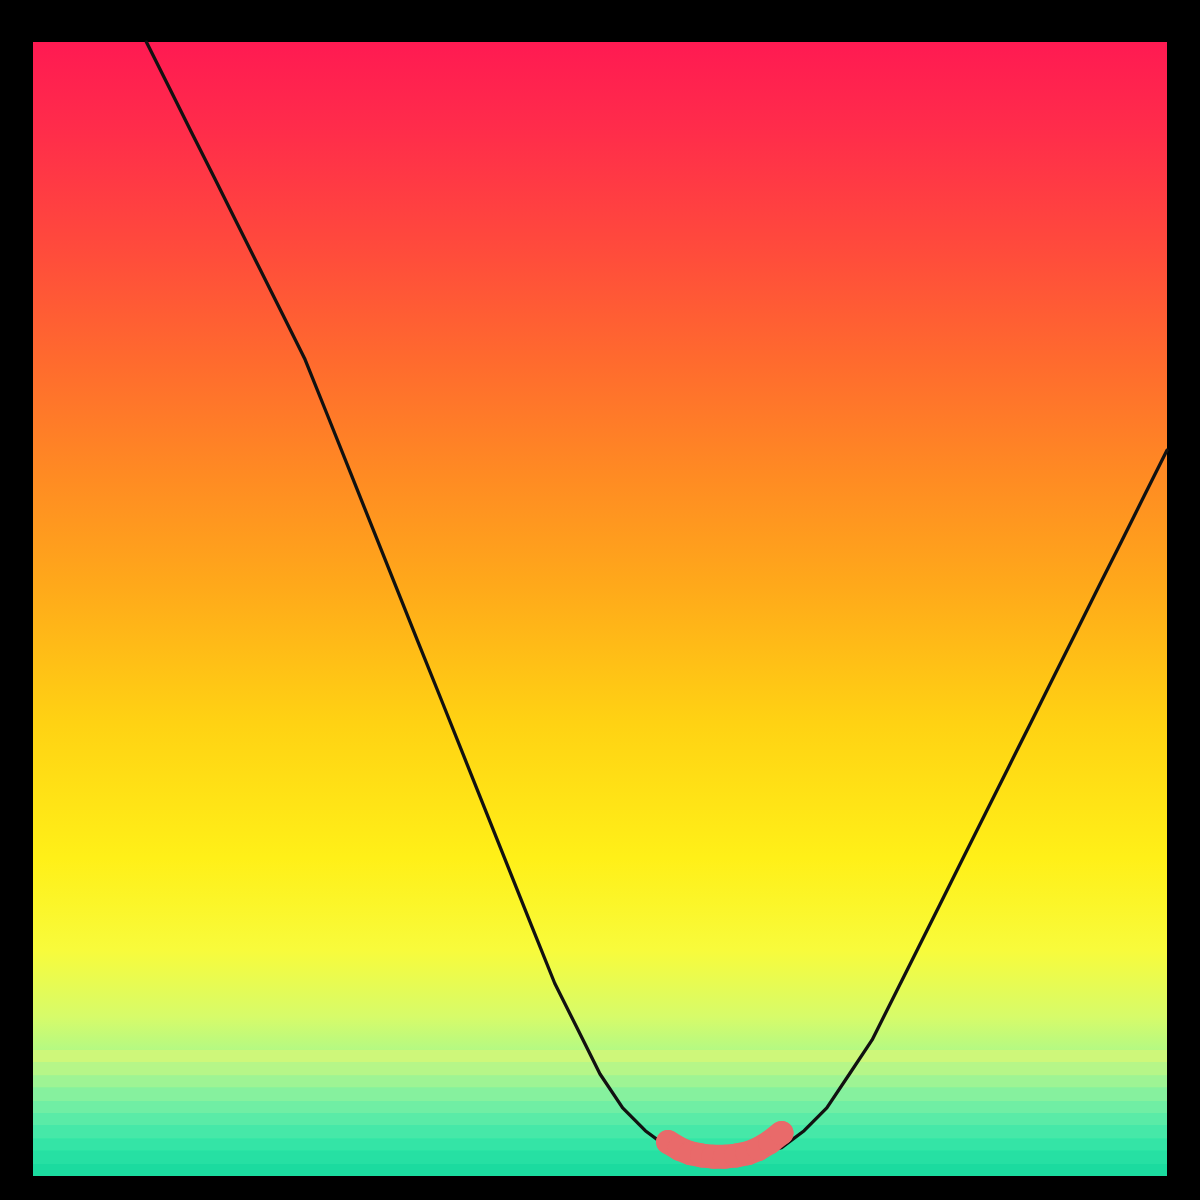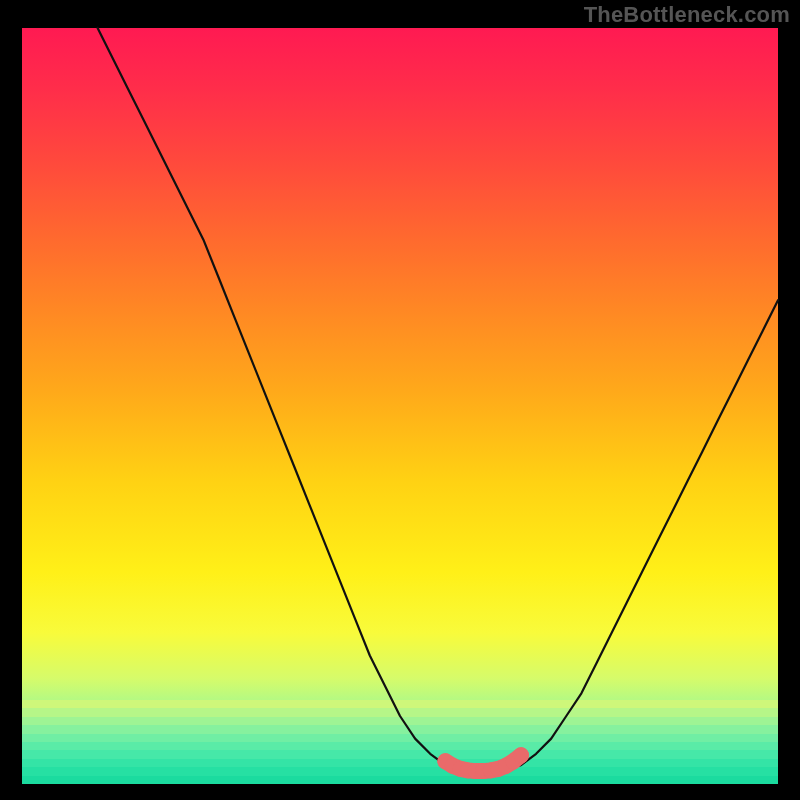--- a/index.html
+++ b/index.html
@@ -88,21 +88,20 @@
     stroke-linejoin: round;
   }
   .dot {
     fill: #e96a6a;
   }
 </style>
 </head>
 <body>
 <div class="stage">
 
-  <div class="watermark">TheBottleneck.com</div>
 
   <div class="plot-frame">
     <div class="gradient"></div>
 
     <div class="bottom-band" id="bottom-band">
         <div class="stripe" style="background: rgb(206, 247, 122);"></div>
         <div class="stripe" style="background: rgb(182, 246, 136);"></div>
         <div class="stripe" style="background: rgb(158, 244, 148);"></div>
         <div class="stripe" style="background: rgb(134, 241, 158);"></div>
         <div class="stripe" style="background: rgb(112, 238, 164);"></div>

